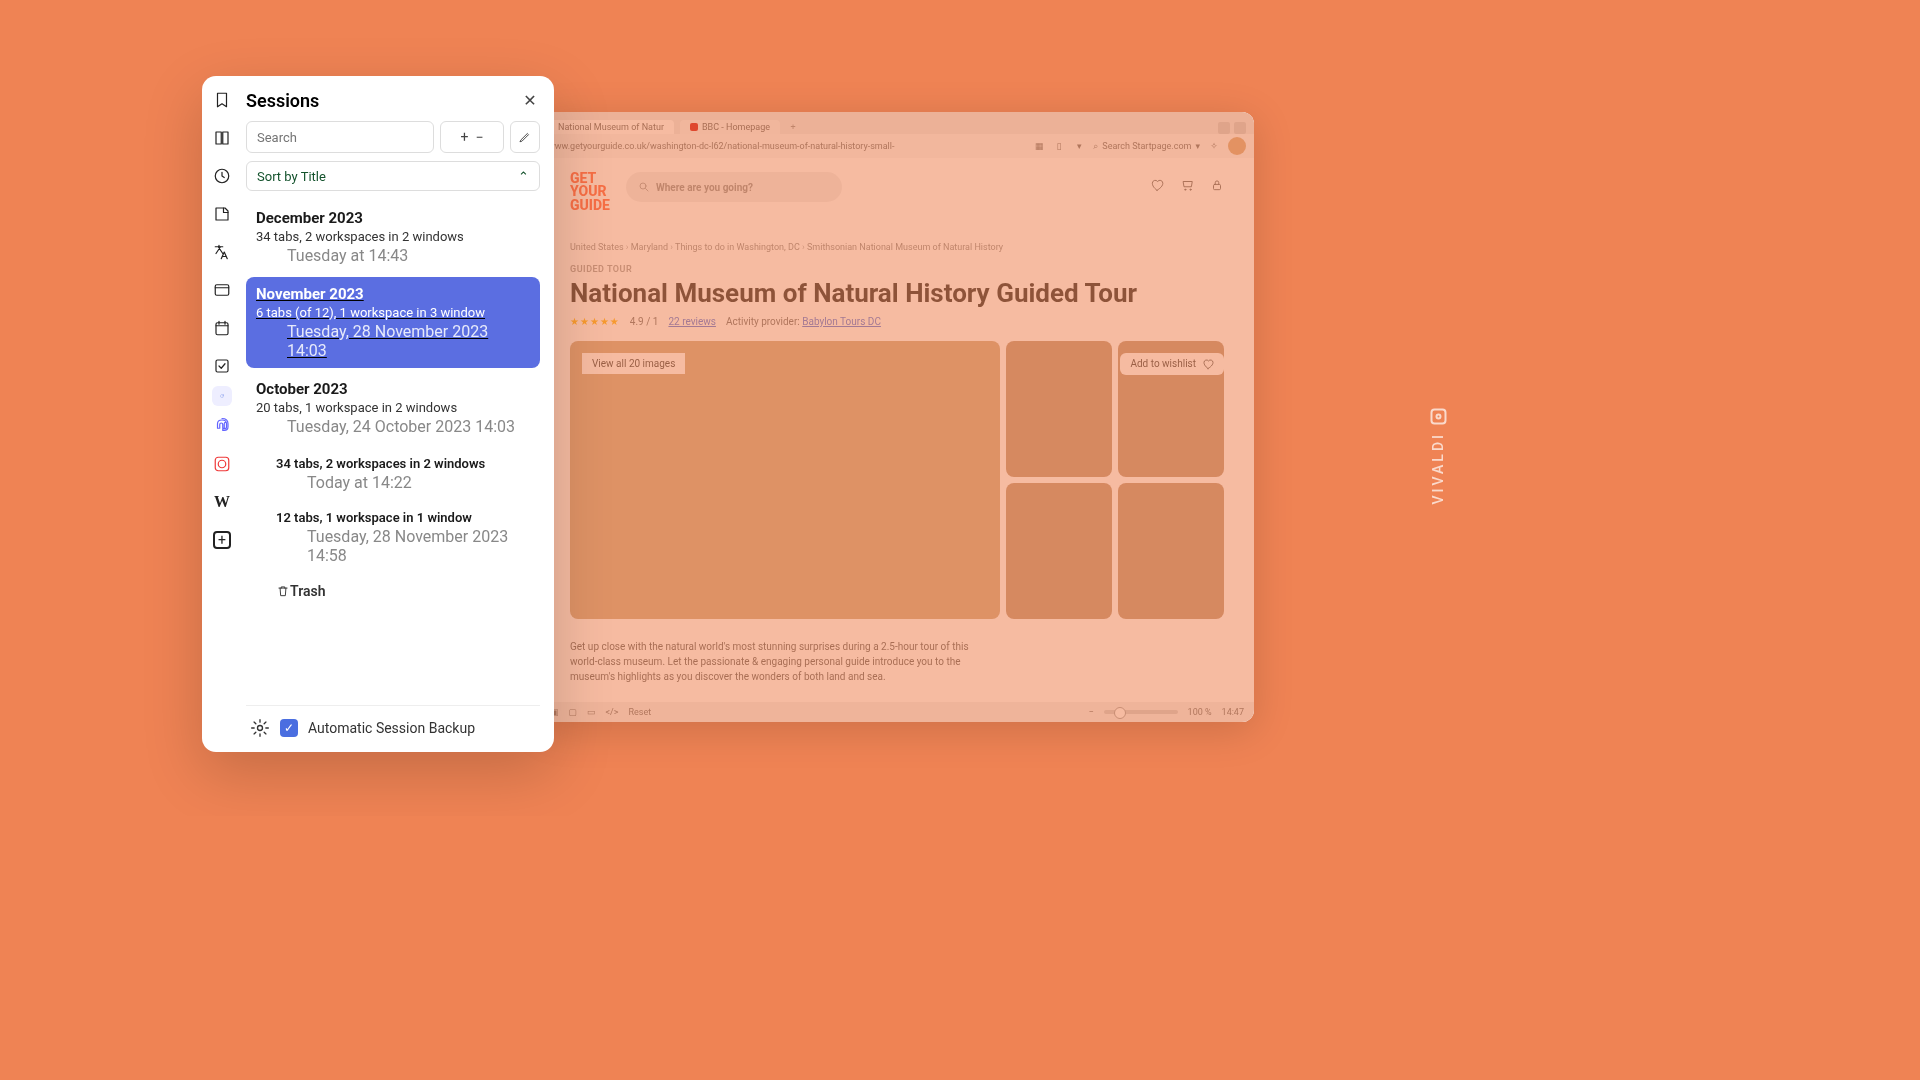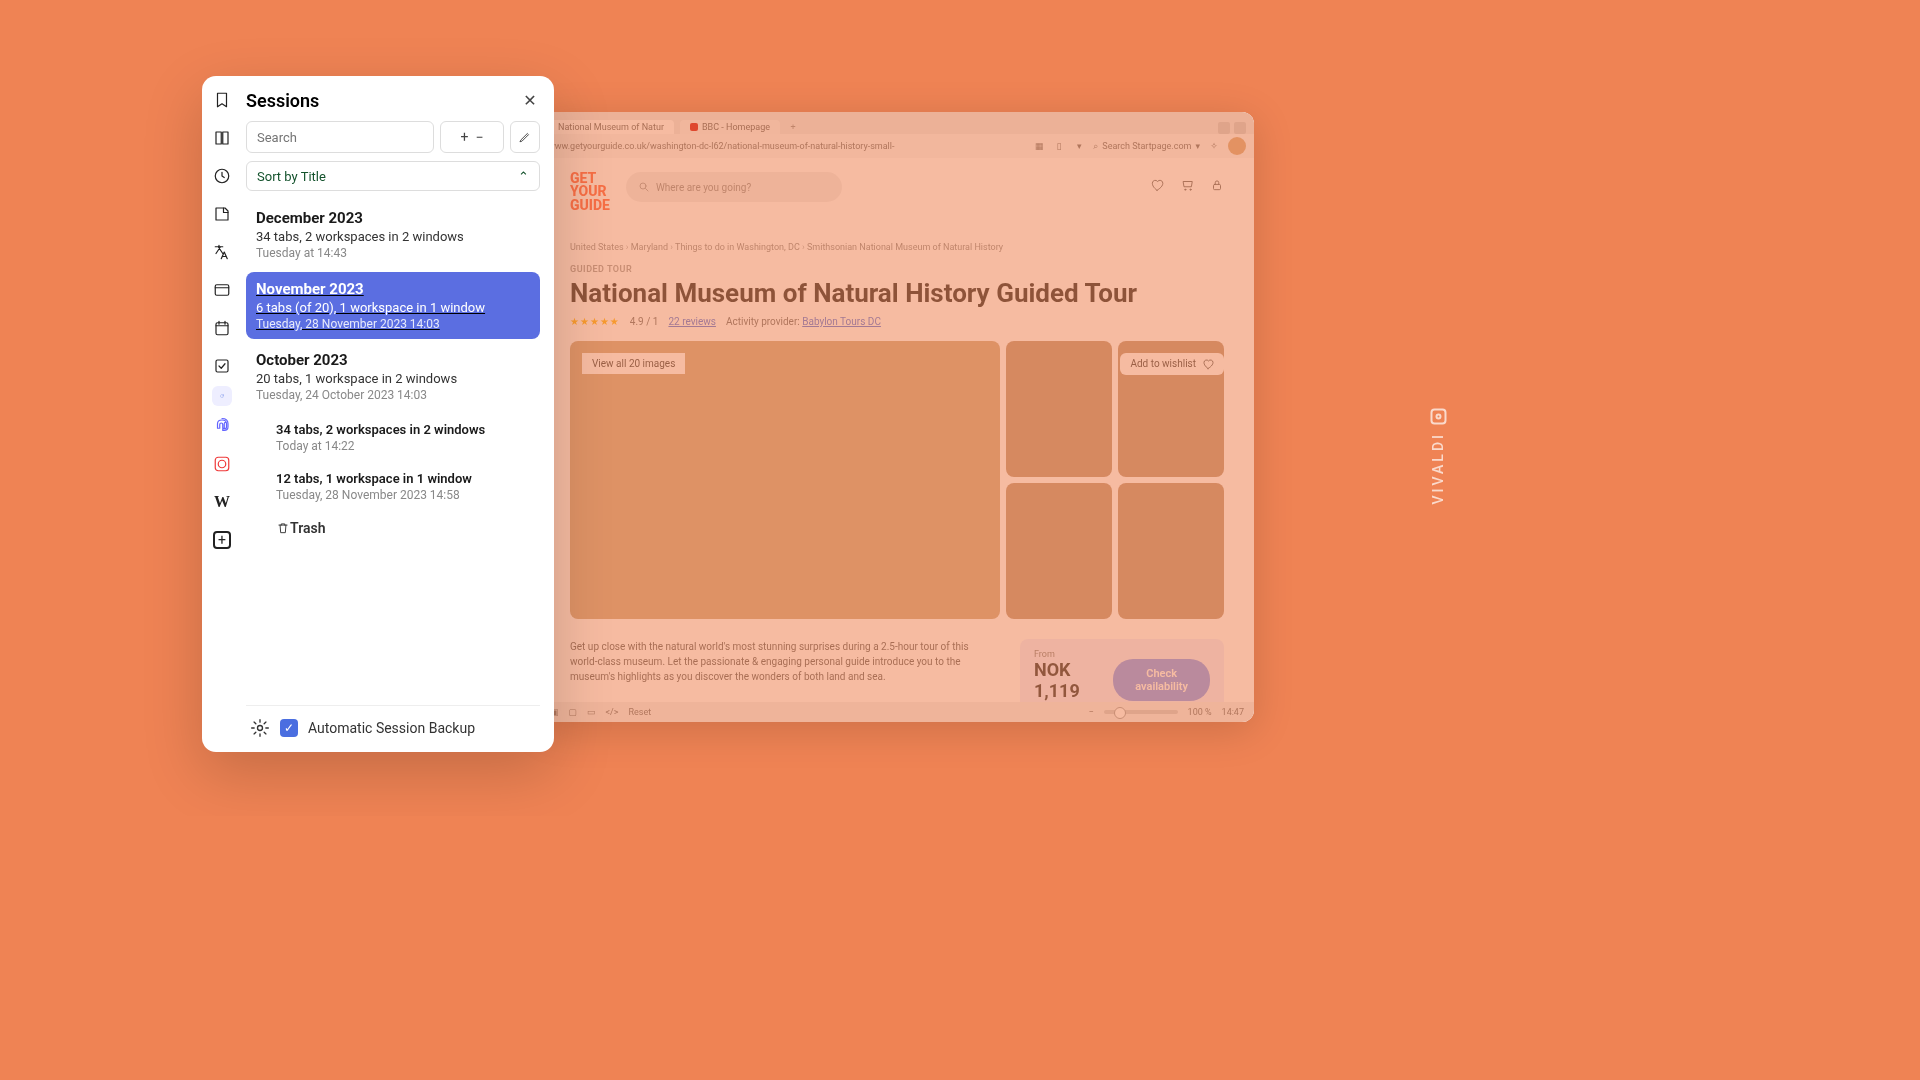--- a/index.html
+++ b/index.html
@@ -23,21 +23,21 @@
   .winctrl span{width:12px;height:12px;display:block;background:#ccc;border-radius:2px;}
 
   .addrbar{ height:24px; background:#f5f5f5; display:flex; align-items:center; padding:0 8px; gap:8px; font-size:9px; color:#666;}
   .addr{ flex:1; white-space:nowrap; overflow:hidden;}
   .addrbar .icn{width:12px;height:12px;display:flex;align-items:center;justify-content:center;}
   .searchbox{display:flex;align-items:center;gap:4px;}
   .avatar{width:18px;height:18px;border-radius:50%;background:#d4a574;}
 
   .page{ padding:14px 30px; font-size:11px; color:#333; }
   .logo{ color:#ff5533; font-weight:800; font-size:14px; line-height:.95; float:left; margin-right:16px;}
-  .searchpill{ float:left; width:216px; height:30px; border-radius:20px; background:#eee; display:flex; align-items:center; padding:0 12px; gap:6px; color:#888; font-size:10px;}
+  .searchpill{ float:left; width:216px; height:30px; border-radius:20px; background:#eee; display:flex; align-items:center; padding:0 12px; gap:6px; color:#888; font-size:10px;font-weight:bold;}
   .topicons{float:right; display:flex; gap:16px; align-items:center; padding-top:6px; color:#555;}
   .topicons svg{width:14px;height:14px;}
 
   .crumbs{ clear:both; padding-top:30px; font-size:9px; color:#888; }
   .crumbs span::after{content:" › "; color:#aaa;}
   .crumbs span:last-child::after{content:"";}
 
   .category{ margin-top:12px; font-size:9px; letter-spacing:.5px; color:#999; font-weight:600;}
   h1.title{ font-size:26px; font-weight:700; color:#1a1a1a; margin-top:4px;}
   .rating-row{ display:flex; align-items:center; gap:10px; margin-top:8px; font-size:10px; color:#666;}
@@ -88,21 +88,21 @@
   .tbtn{ width:30px;height:32px;border:1px solid #ddd; background:#fff; border-radius:6px; font-size:14px; color:#444; display:flex;align-items:center;justify-content:center;cursor:pointer;}
   .tbtn.wide{width:64px;}
 
   .sortbar{ margin-top:8px; height:30px; border:1px solid #ddd; border-radius:6px; display:flex; align-items:center; padding:0 10px; font-size:13px; color:#14532d;}
   .sortbar .chev{margin-left:auto;}
 
   .list{ margin-top:10px; flex:1; overflow:auto;}
   .item{ padding:8px 10px; border-radius:8px; margin-bottom:4px; cursor:pointer;}
   .item .t1{ font-weight:700; font-size:15px; color:#1a1a1a;}
   .item .t2{ font-size:13px; color:#333; margin-top:2px;}
-  .item .t3{ font-size:12px; color:#888; margin-top:2px;}
+  .item .t3{ font-size:16px; color:#888; margin-top:2px;margin-left:31px;}
   .item.selected{ background:#5b6ee1;text-decoration:underline; }
   .item.selected .t1{color:#fff;}
   .item.selected .t2{color:#fff;}
   .item.selected .t3{color:rgba(255,255,255,.85);}
   .item.header .t1{display:flex;align-items:center;gap:6px;}
   .caret{font-size:10px;}
 
   .sub{ padding-left:20px;}
   .sub .item{padding:6px 10px;}
   .trash{ display:flex; align-items:center; padding:8px 10px; font-size:14px; font-weight:600; color:#333; margin-left:20px;}
@@ -206,28 +206,20 @@
           </div>
       </div>
       <div class="thumb"></div>
       <div class="thumb"></div>
       <div class="thumb"></div>
       <div class="thumb"></div>
     </div>
 
     <div class="blurb">
       <p>Get up close with the natural world's most stunning surprises during a 2.5-hour tour of this world-class museum. Let the passionate &amp; engaging personal guide introduce you to the museum's highlights as you discover the wonders of both land and sea.</p>
-      <div class="cta">
-        <div>
-          <div class="from">From</div>
-          <div class="price">NOK 1,119</div>
-          <div class="per">per person</div>
-        </div>
-        <button>Check availability</button>
-      </div>
     </div>
   </div>
 
   <div class="statusbar">
     <span>▣</span>
     <span>▢</span>
     <span>▭</span>
     <span>&lt;/&gt;</span>
     <span>Reset</span>
     <div class="right">
@@ -331,21 +323,21 @@
     </div>
 
     <div class="list">
       <div class="item">
         <div class="t1">December 2023</div>
         <div class="t2">34 tabs, 2 workspaces in 2 windows</div>
         <div class="t3">Tuesday at 14:43</div>
       </div>
       <div class="item selected">
         <div class="t1">November 2023</div>
-        <div class="t2">6 tabs (of 20), 1 workspace in 1 window</div>
+        <div class="t2">6 tabs (of 12), 1 workspace in 3 window</div>
         <div class="t3">Tuesday, 28 November 2023 14:03</div>
       </div>
       <div class="item">
         <div class="t1">October 2023</div>
         <div class="t2">20 tabs, 1 workspace in 2 windows</div>
         <div class="t3">Tuesday, 24 October 2023 14:03</div>
       </div>
 
       <div class="sub">
         <div class="item">

